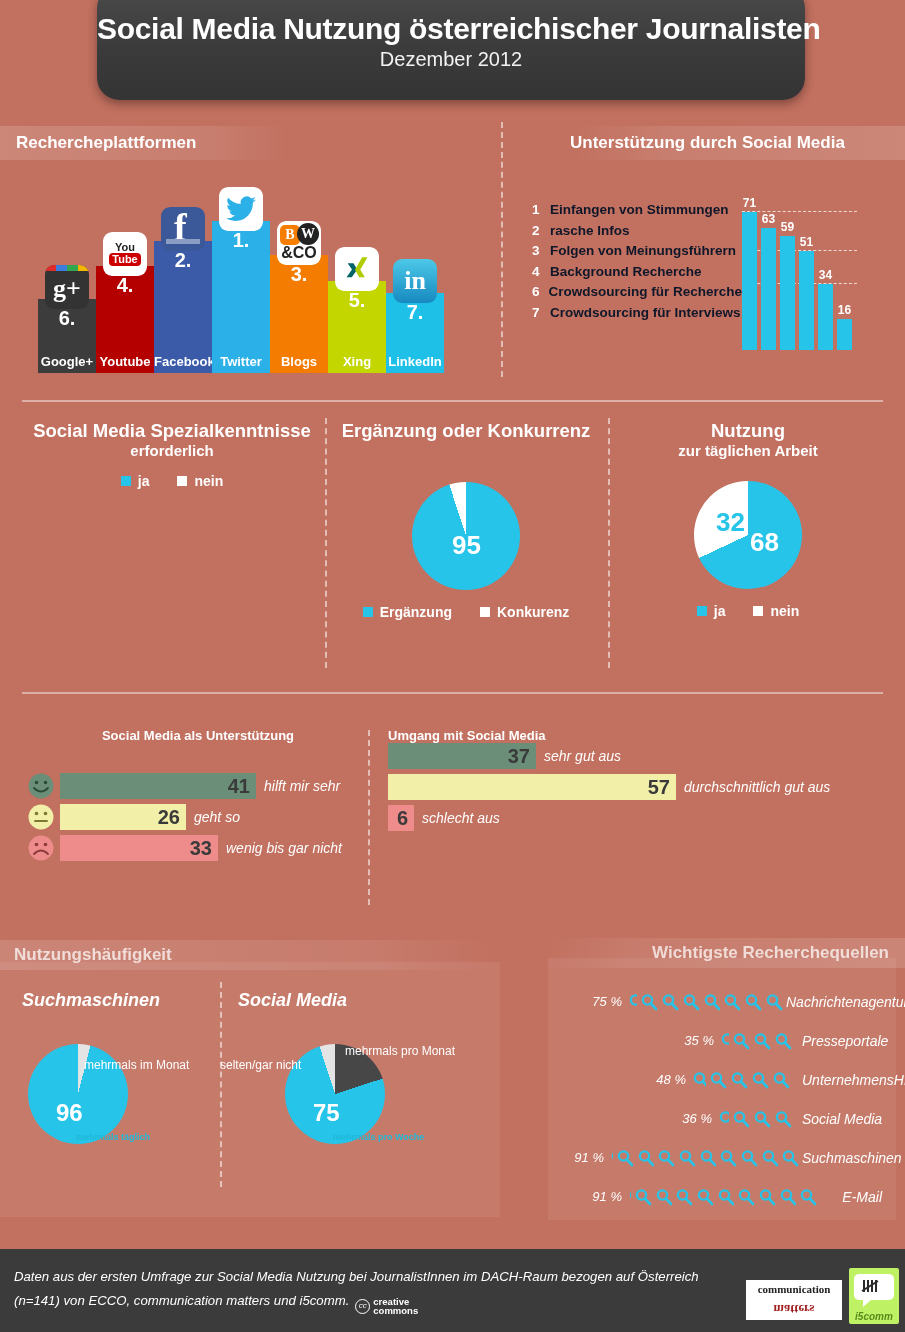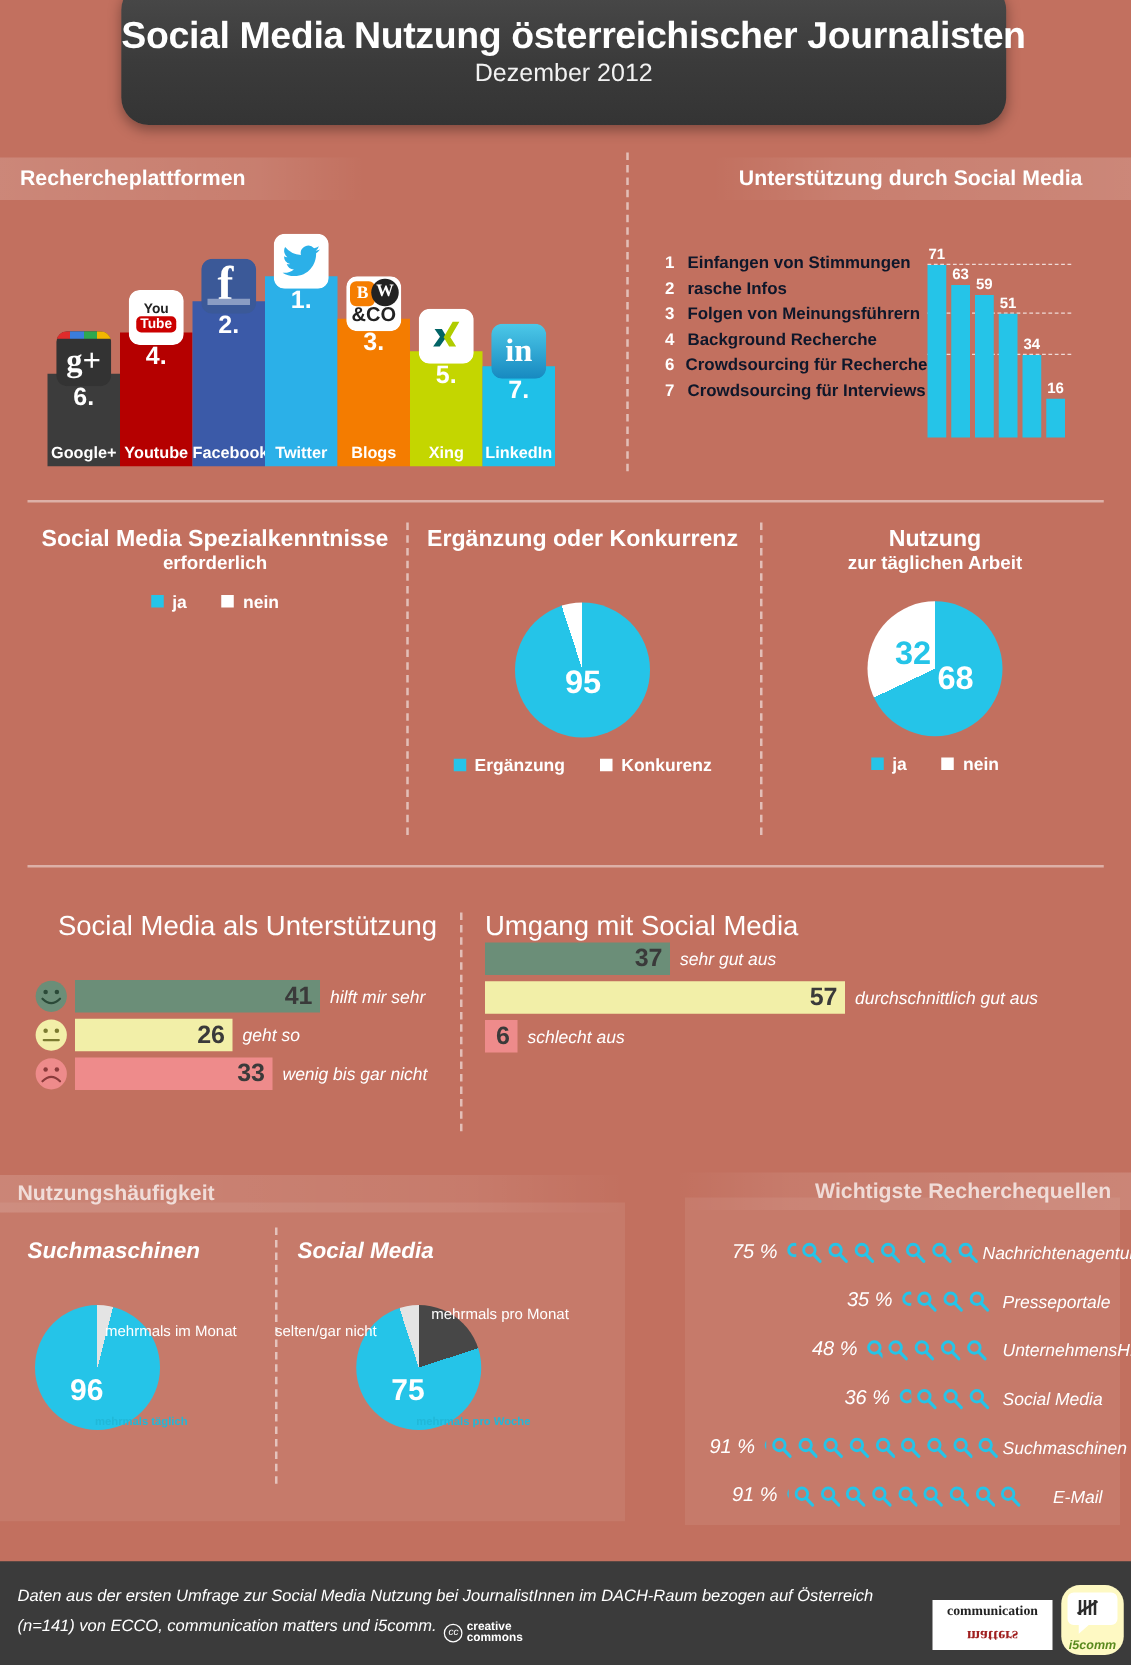--- a/index.html
+++ b/index.html
@@ -27,21 +27,21 @@
   }
   .header-sub { font-size: 20px; color: #f2f2f2; margin-top: 2px; font-weight: 400; text-align: center; }
 
   
   .band {
     position: absolute; height: 34px;
     background: linear-gradient(90deg, rgba(255,255,255,.16), rgba(255,255,255,.10) 70%, rgba(255,255,255,0));
     display: flex; align-items: center;
   }
   .band span { font-size: 17px; font-weight: bold; color: #fff; }
-  .band.right { justify-content: center; background: linear-gradient(270deg, rgba(255,255,255,.16), rgba(255,255,255,.10) 70%, rgba(255,255,255,0)); }
+  .band.right { justify-content: flex-start; background: linear-gradient(270deg, rgba(255,255,255,.16), rgba(255,255,255,.10) 70%, rgba(255,255,255,0)); }
 
   #band-recherche { left: 0; top: 126px; width: 292px; padding-left: 16px; }
   #band-unterstuetzung { left: 570px; top: 126px; width: 335px; padding-right: 18px; }
 
   
   .vdash { position: absolute; border-left: 2px dashed rgba(255,255,255,.55); }
   .hline { position: absolute; border-top: 2px solid rgba(255,255,255,.45); }
 
   
   #podium { position: absolute; left: 38px; top: 188px; width: 410px; height: 185px; }
@@ -71,21 +71,21 @@
   .pie-sub { font-size: 15px; font-weight: bold; }
   .pie-wrap { position: relative; margin: 0 auto; }
   .pie { border-radius: 50%; position: relative; }
   .pie-num { position: absolute; font-size: 26px; font-weight: bold; }
   .legend { margin-top: 14px; display: flex; justify-content: center; gap: 28px; font-size: 14px; font-weight: bold; }
   .legend .it { display: flex; align-items: center; gap: 7px; }
   .sw { width: 10px; height: 10px; display: inline-block; }
 
   
   #hbar-sec { position: absolute; left: 28px; top: 728px; width: 340px; }
-  #hbar-sec h3, #umgang h3 { font-size: 22px; font-weight: normal; text-align: center; }
+  #hbar-sec h3, #umgang h3 { font-size: 13px; font-weight: bold; text-align: center; }
   .hrow { display: flex; align-items: center; margin-bottom: 5px; }
   .smiley { width: 26px; height: 26px; border-radius: 50%; margin-right: 6px; position: relative; flex: none; }
   .bar {
     height: 26px; display: flex; align-items: center; justify-content: flex-end;
     padding-right: 6px; font-size: 20px; font-weight: bold; color: #3a3a3a;
   }
   .hlabel { font-size: 14px; font-style: italic; color: #fff; margin-left: 8px; white-space: nowrap; }
 
   #umgang { position: absolute; left: 388px; top: 728px; width: 500px; }
   #umgang h3 { text-align: left; }
@@ -99,34 +99,34 @@
   #freq-panel { position: absolute; left: 0; top: 962px; width: 500px; height: 255px; background: rgba(255,255,255,.07); }
   .freq-sub { font-size: 18px; font-style: italic; font-weight: bold; color: #fff; }
 
   
   #quell-band { position: absolute; left: 540px; top: 938px; width: 365px; height: 30px;
      background: linear-gradient(270deg, rgba(255,255,255,.15), rgba(255,255,255,.08) 75%, rgba(255,255,255,0));
      display: flex; align-items: center; justify-content: flex-end; padding-right: 16px; }
   #quell-band span { font-size: 17px; font-weight: bold; color: rgba(255,255,255,.72); }
   #quell-panel { position: absolute; left: 548px; top: 958px; width: 348px; height: 262px; background: rgba(255,255,255,.07); padding-top: 24px; }
   .qrow { display: flex; align-items: center; height: 39px; }
-  .qpct { font-size: 16px; font-style: italic; text-align: right; color: #fff; flex: none; }
+  .qpct { font-size: 13px; font-style: italic; text-align: right; color: #fff; flex: none; }
   .qicons { flex: none; display: flex; align-items: center; justify-content: flex-start; }
   .qname { font-size: 14px; font-style: italic; text-align: right; flex: 1; padding-right: 14px; white-space: nowrap; }
 
   
   #footer { position: absolute; left: 0; bottom: 0; width: 905px; height: 83px; background: #3b3b3b; }
   #footer .ft { position: absolute; left: 14px; top: 16px; width: 740px; font-size: 13.2px; font-style: italic; line-height: 24px; color: #fff; }
   .cc { display: inline-flex; align-items: center; vertical-align: -3px; margin-left: 6px; }
   .cc .ring { width: 15px; height: 15px; border: 1.6px solid #fff; border-radius: 50%; font-size: 8px; display: flex; align-items: center; justify-content: center; margin-right: 3px;}
   .cc .cct { font-size: 9.5px; font-weight: bold; line-height: 9px; font-style: normal; text-align: left; }
   #logo-cm { position: absolute; right: 63px; bottom: 12px; width: 96px; height: 40px; background: #fff; }
   #logo-cm .l1 { font-size: 11px; color: #222; font-weight: bold; text-align: center; line-height: 19px; font-family: "Liberation Serif", serif;}
   #logo-cm .l2 { font-size: 12.5px; color: #a02020; font-weight: bold; text-align: center; line-height: 19px; transform: scaleY(-1); font-family: "Liberation Serif", serif;}
-  #logo-i5 { position: absolute; right: 6px; bottom: 8px; width: 50px; height: 56px; background: #fef9c3; border-radius: 15px; }
+  #logo-i5 { position: absolute; right: 6px; bottom: 8px; width: 50px; height: 56px; background: #bef264; border-radius: 2px; }
   #logo-i5 .t { position: absolute; bottom: 2px; left: 0; right: 0; text-align: center; font-size: 10px; font-weight: bold; color: #5a8a1e; font-style: italic; }
 </style>
 </head>
 <body>
 
 <div class="header-bar">
   <div class="header-title">Social Media Nutzung österreichischer Journalisten</div>
   <div class="header-sub">Dezember 2012</div>
 </div>
 

